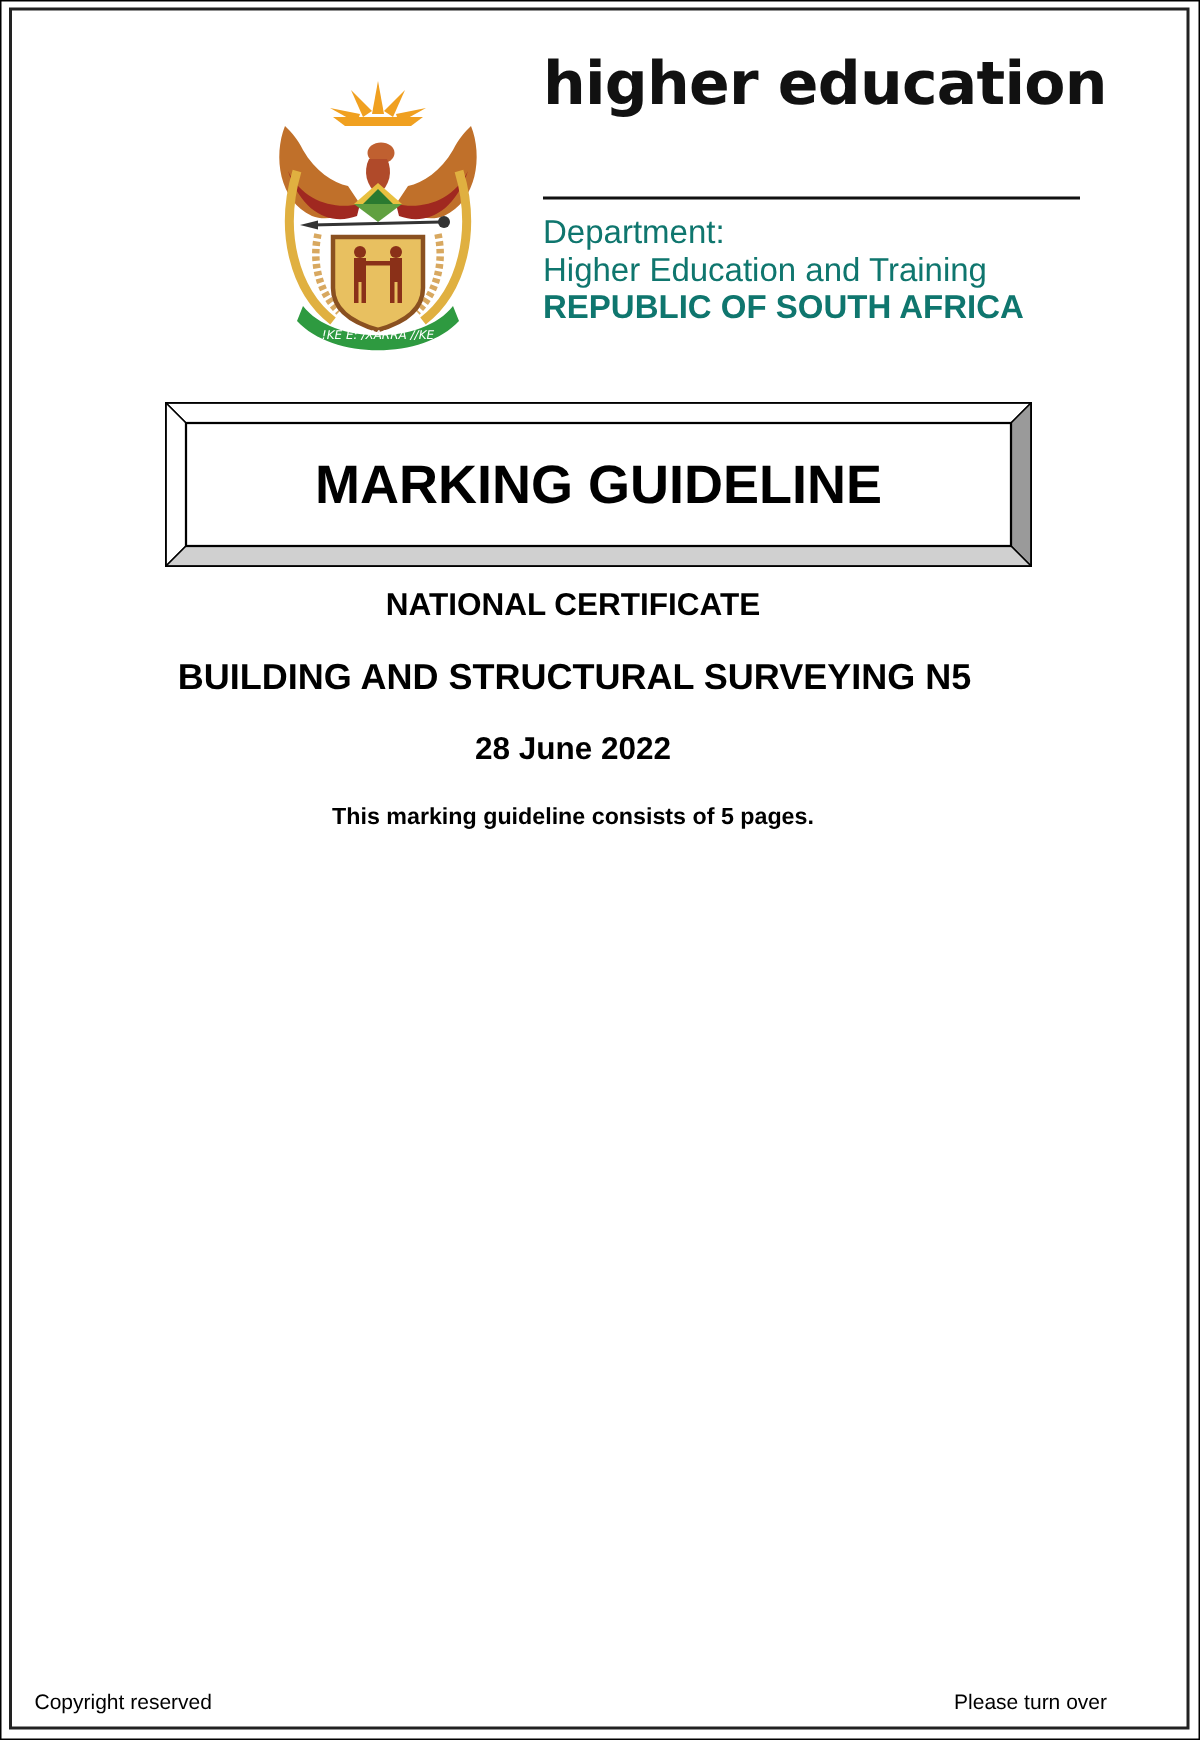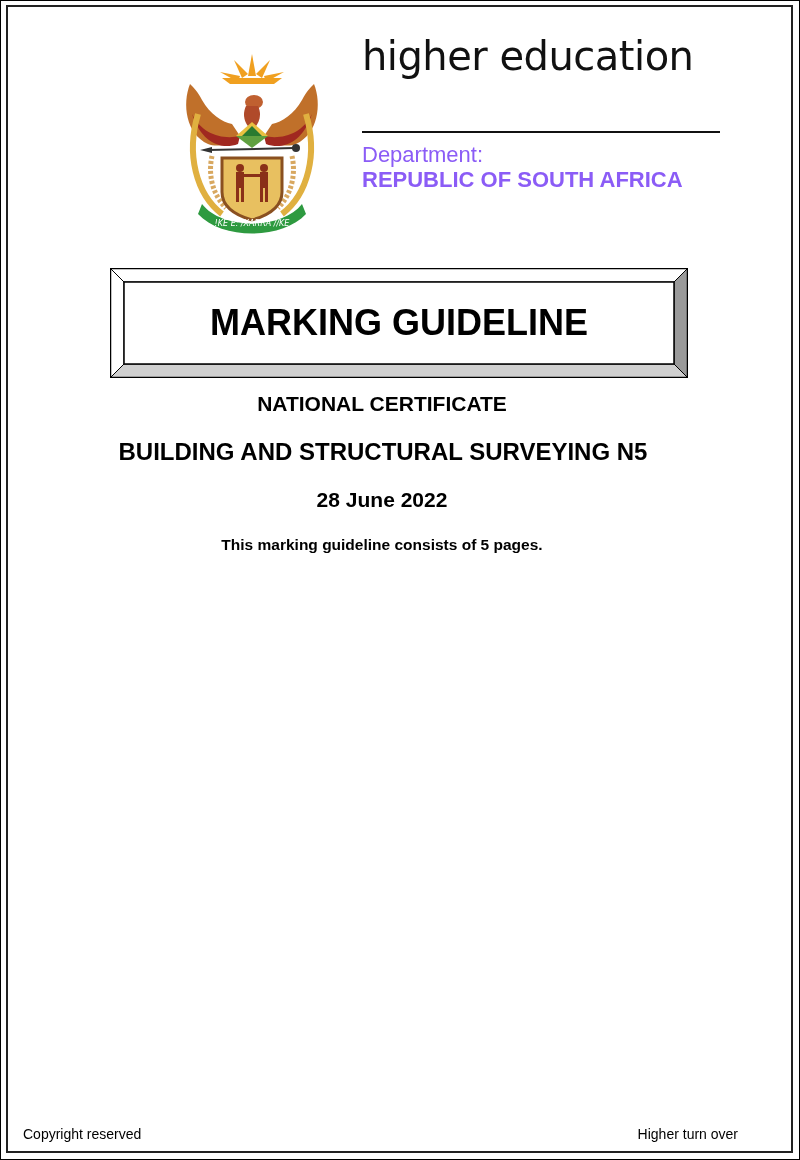--- a/index.html
+++ b/index.html
@@ -1,25 +1,25 @@
 <!DOCTYPE html>
 <html><head>
 <meta charset="utf-8">
 <style>
   html, body { margin:0; padding:0; background:#ffffff; }
   body { width:800px; height:1160px; position:relative; overflow:hidden; font-family:"Liberation Sans", sans-serif; color:#000; }
   .outer-border { position:absolute; left:0; top:0; width:798px; height:1158px; border:1px solid #000; }
   .inner-border { position:absolute; left:6px; top:5px; width:783px; height:1144px; border:2px solid #222; }
 
   .crest { position:absolute; left:182px; top:44px; width:140px; height:190px; }
-  .dept-block { position:absolute; left:362px; top:36px; width:360px; }
+  .dept-block { position:absolute; left:362px; top:36px; width:360px;font-weight:bold; }
   .dept-line1 { font-family:"DejaVu Sans", sans-serif; font-size:40px; line-height:40px; letter-spacing:-0.5px; color:#111; white-space:nowrap; }
   .dept-line2 { font-family:"DejaVu Sans", sans-serif; font-size:40px; line-height:42px; letter-spacing:-0.5px; color:#111; white-space:nowrap; }
   .dept-rule { position:absolute; left:362px; top:131px; width:358px; height:2px; background:#111; }
-  .dept-text { position:absolute; left:362px; top:142px; font-size:22px; line-height:25px; color:#8b5cf6; white-space:nowrap; }
+  .dept-text { position:absolute; left:362px; top:142px; font-size:22px; line-height:25px; color:#0f766e; white-space:nowrap; }
   .dept-country { font-weight:bold; font-size:22px; }
 
   .title-frame { position:absolute; left:110px; top:268px; width:578px; height:110px; }
   .title-text { position:absolute; left:124px; top:283px; width:550px; height:80px; display:flex; align-items:center; justify-content:center; font-weight:bold; font-size:36px; }
 
   .line { position:absolute; left:0; width:800px; text-align:center; font-weight:bold; white-space:nowrap; }
   .nat-cert { top:392px; font-size:21px; left:-18px; }
   .subject { top:438px; font-size:24px; left:-17px; }
   .date { top:488px; font-size:21px; left:-18px; }
   .pages { top:536px; font-size:15.5px; left:-18px; }
@@ -83,32 +83,33 @@
   <path d="M20,160 C40,186 100,186 120,160 L124,170 C100,196 40,196 16,170 Z" fill="#2e9a40"></path>
   <text x="70" y="182" font-size="8" fill="#ffffff" text-anchor="middle" font-family="DejaVu Sans, sans-serif" font-style="italic">!KE E: /XARRA //KE</text>
 </svg>
 
 <div class="dept-block">
   <div class="dept-line1">higher education</div>
 </div>
 <div class="dept-rule"></div>
 <div class="dept-text">
   <div>Department:</div>
+  <div>Higher Education and Training</div>
   <div class="dept-country">REPUBLIC OF SOUTH AFRICA</div>
 </div>
 
 <svg class="title-frame" viewBox="0 0 578 110">
   <polygon points="0,0 578,0 564,14 14,14" fill="#ffffff" stroke="#000" stroke-width="1"></polygon>
   <polygon points="0,0 14,14 14,96 0,110" fill="#ffffff" stroke="#000" stroke-width="1"></polygon>
   <polygon points="578,0 578,110 564,96 564,14" fill="#9a9a9a" stroke="#000" stroke-width="1"></polygon>
   <polygon points="0,110 14,96 564,96 578,110" fill="#d0d0d0" stroke="#000" stroke-width="1"></polygon>
   <rect x="14" y="14" width="550" height="82" fill="#ffffff" stroke="#000" stroke-width="1.5"></rect>
   <rect x="0.5" y="0.5" width="577" height="109" fill="none" stroke="#000" stroke-width="1.5"></rect>
 </svg>
 <div class="title-text">MARKING GUIDELINE</div>
 
 <div class="line nat-cert">NATIONAL CERTIFICATE</div>
 <div class="line subject">BUILDING AND STRUCTURAL SURVEYING N5</div>
 <div class="line date">28 June 2022</div>
 <div class="line pages">This marking guideline consists of 5 pages.</div>
 
 <div class="footer-left">Copyright reserved</div>
-<div class="footer-right">Higher turn over</div>
+<div class="footer-right">Please turn over</div>
 
 </body></html>

